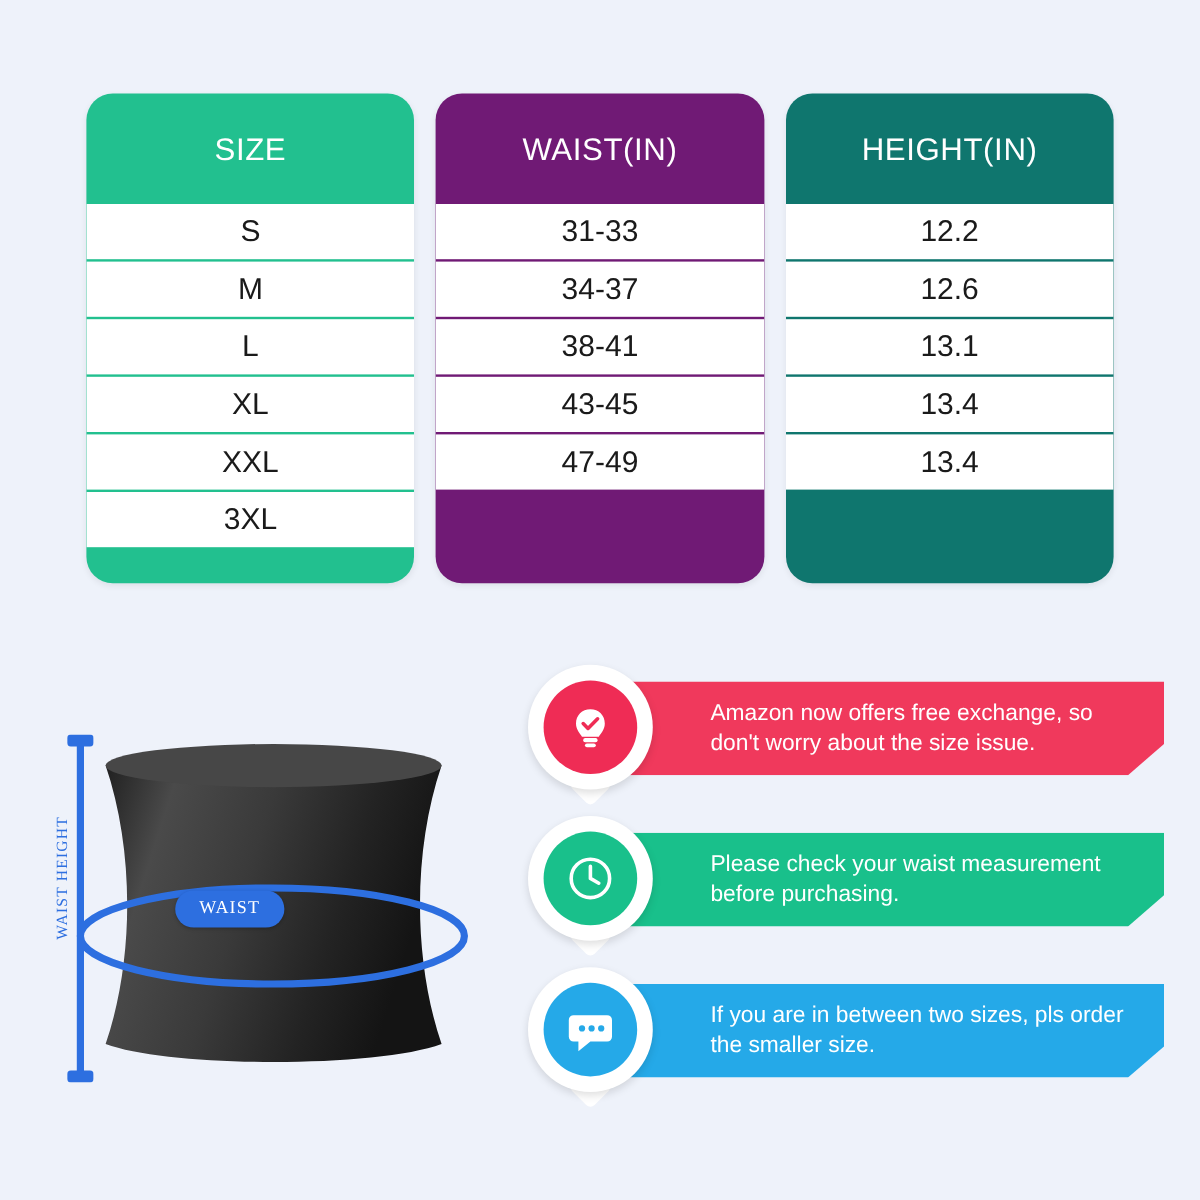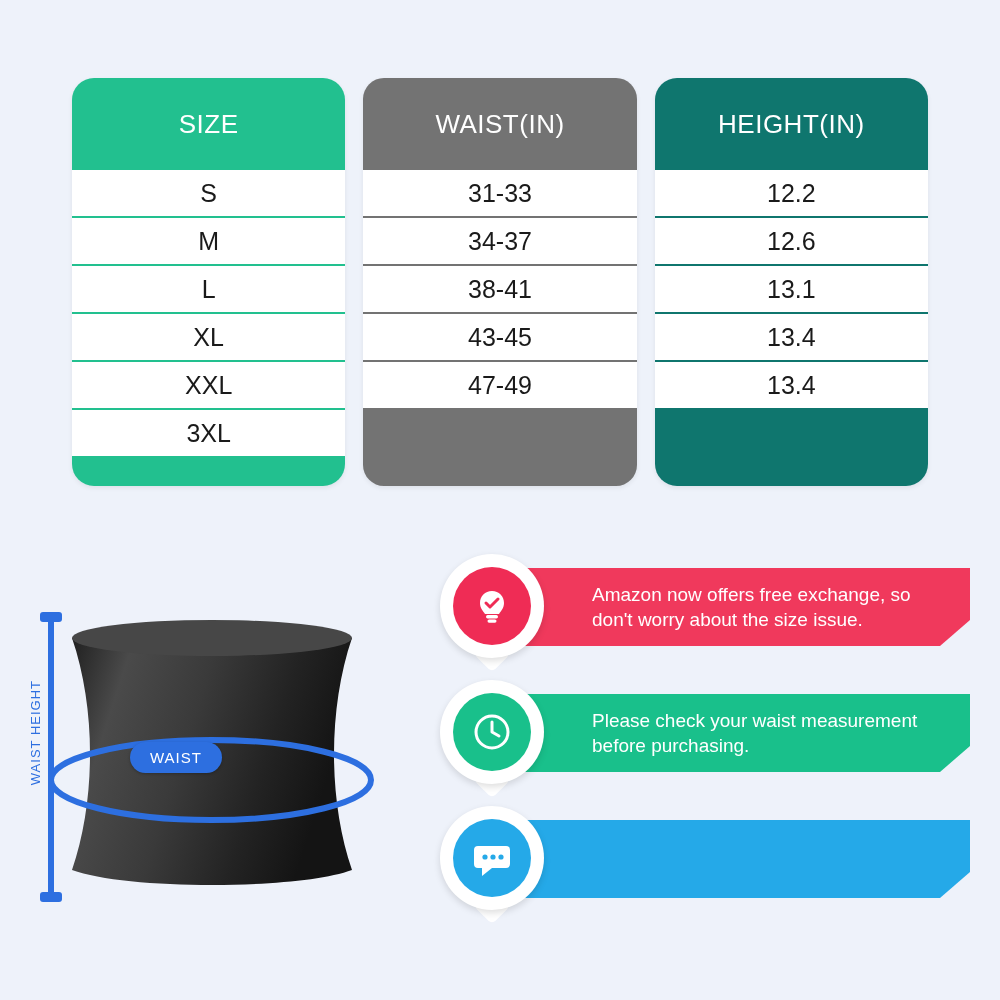--- a/index.html
+++ b/index.html
@@ -26,21 +26,21 @@
   }
   .col {
     flex: 1;
     border-radius: 22px;
     overflow: hidden;
     display: flex;
     flex-direction: column;
     box-shadow: 0 2px 5px rgba(0,0,0,0.07);
   }
   .col-size { background: #22c08f; }
-  .col-waist { background: #737373; border-radius: 21px; }
+  .col-waist { background: #701a75; }
   .col-height { background: #0f766e; }
 
   .col-header {
     height: 92px;
     display: flex;
     align-items: center;
     justify-content: center;
     color: #ffffff;
     font-size: 26px;
     letter-spacing: 0.5px;
@@ -66,24 +66,25 @@
     position: absolute;
     top: 540px;
     left: 0;
     width: 1000px;
     height: 460px;
   }
 
   
   .product {
     position: absolute;
-    left: 18px;
+    left: 34px;
     top: 30px;
     width: 380px;
     height: 400px;
+    font-family: Liberation Serif, serif;
   }
   .belt-shape {
     position: absolute;
     left: 48px;
     top: 46px;
     width: 292px;
     height: 276px;
   }
   .waist-pill {
     position: absolute;
@@ -305,16 +306,19 @@
         <div class="badge-white"></div>
         <div class="badge-inner badge-blue">
           <svg width="44" height="44" viewBox="0 0 44 44">
             <path d="M8 10 h28 a4 4 0 0 1 4 4 v14 a4 4 0 0 1 -4 4 h-14 l-10 8 v-8 h-4 a4 4 0 0 1 -4 -4 v-14 a4 4 0 0 1 4 -4 Z" fill="#ffffff"></path>
             <circle cx="15" cy="21" r="2.6" fill="#25a9e8"></circle>
             <circle cx="23" cy="21" r="2.6" fill="#25a9e8"></circle>
             <circle cx="31" cy="21" r="2.6" fill="#25a9e8"></circle>
           </svg>
         </div>
       </div>
+      <div class="note-banner" style="pointer-events:none;">
+        <div class="note-text">If you are in between two sizes, pls order the smaller size.</div>
+      </div>
     </div>
 
   </div>
 </div>
 
 </body></html>

